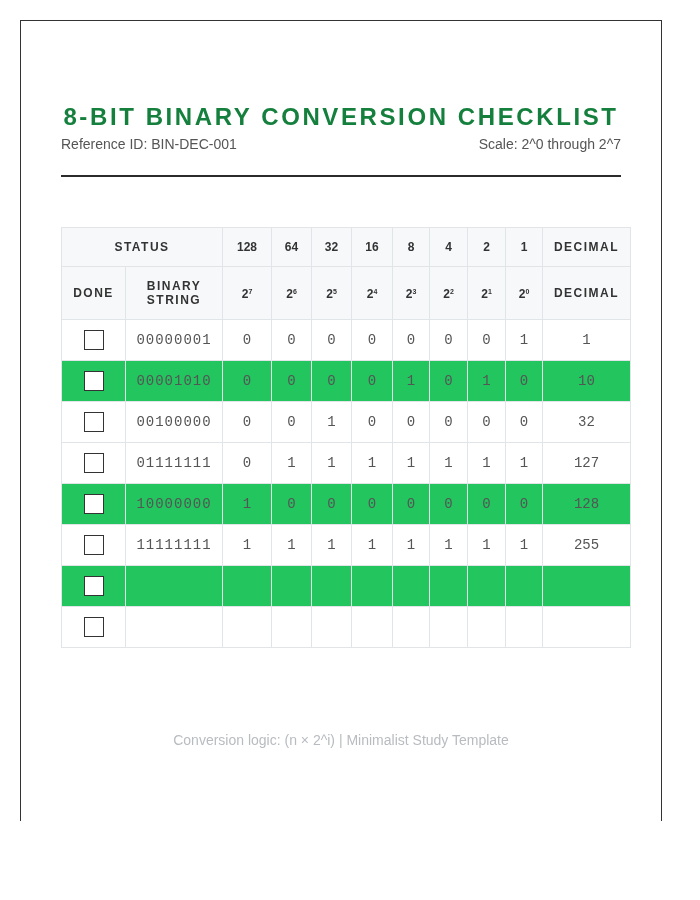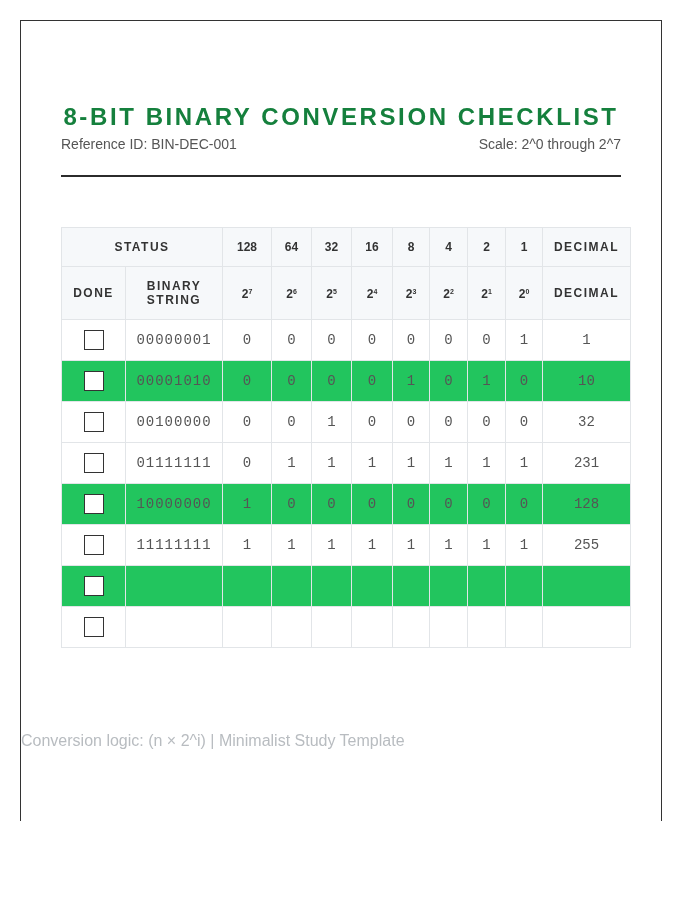--- a/index.html
+++ b/index.html
@@ -36,22 +36,22 @@
   tr.h2 th { height: 52px; line-height: 14px; }
   table.grid td { height: 40px; font-family: "Liberation Mono", monospace; font-size: 14px; color: #555555; }
   td.bin { letter-spacing: 1px; }
   tr.even td { background: #22c55e; }
   tr.odd td { background: #ffffff; text-align: center; }
   .checkbox {
     display: inline-block; width: 18px; height: 18px; border: 1.5px solid #333333;
     background: #ffffff; vertical-align: middle; cursor: pointer;
   }
   .footer {
-    position: absolute; left: 0; top: 711px; width: 640px; 
-    font-size: 16px; color: #b8bcc0;
+    position: absolute; left: 0; top: 711px; width: 640px; text-align: center;
+    font-size: 14px; color: #b8bcc0;
   }
 </style>
 </head>
 <body>
 
 <div class="page">
   <div class="title">8-BIT BINARY CONVERSION CHECKLIST</div>
   <div class="meta">
     <span class="left">Reference ID: BIN-DEC-001</span>
     <span class="right">Scale: 2^0 through 2^7</span>
@@ -146,21 +146,21 @@
           <td><span class="checkbox"></span></td>
           <td class="bin">01111111</td>
           <td>0</td>
           <td>1</td>
           <td>1</td>
           <td>1</td>
           <td>1</td>
           <td>1</td>
           <td>1</td>
           <td>1</td>
-          <td>231</td>
+          <td>127</td>
         </tr>
         <tr class="even">
           <td><span class="checkbox"></span></td>
           <td class="bin">10000000</td>
           <td>1</td>
           <td>0</td>
           <td>0</td>
           <td>0</td>
           <td>0</td>
           <td>0</td>

